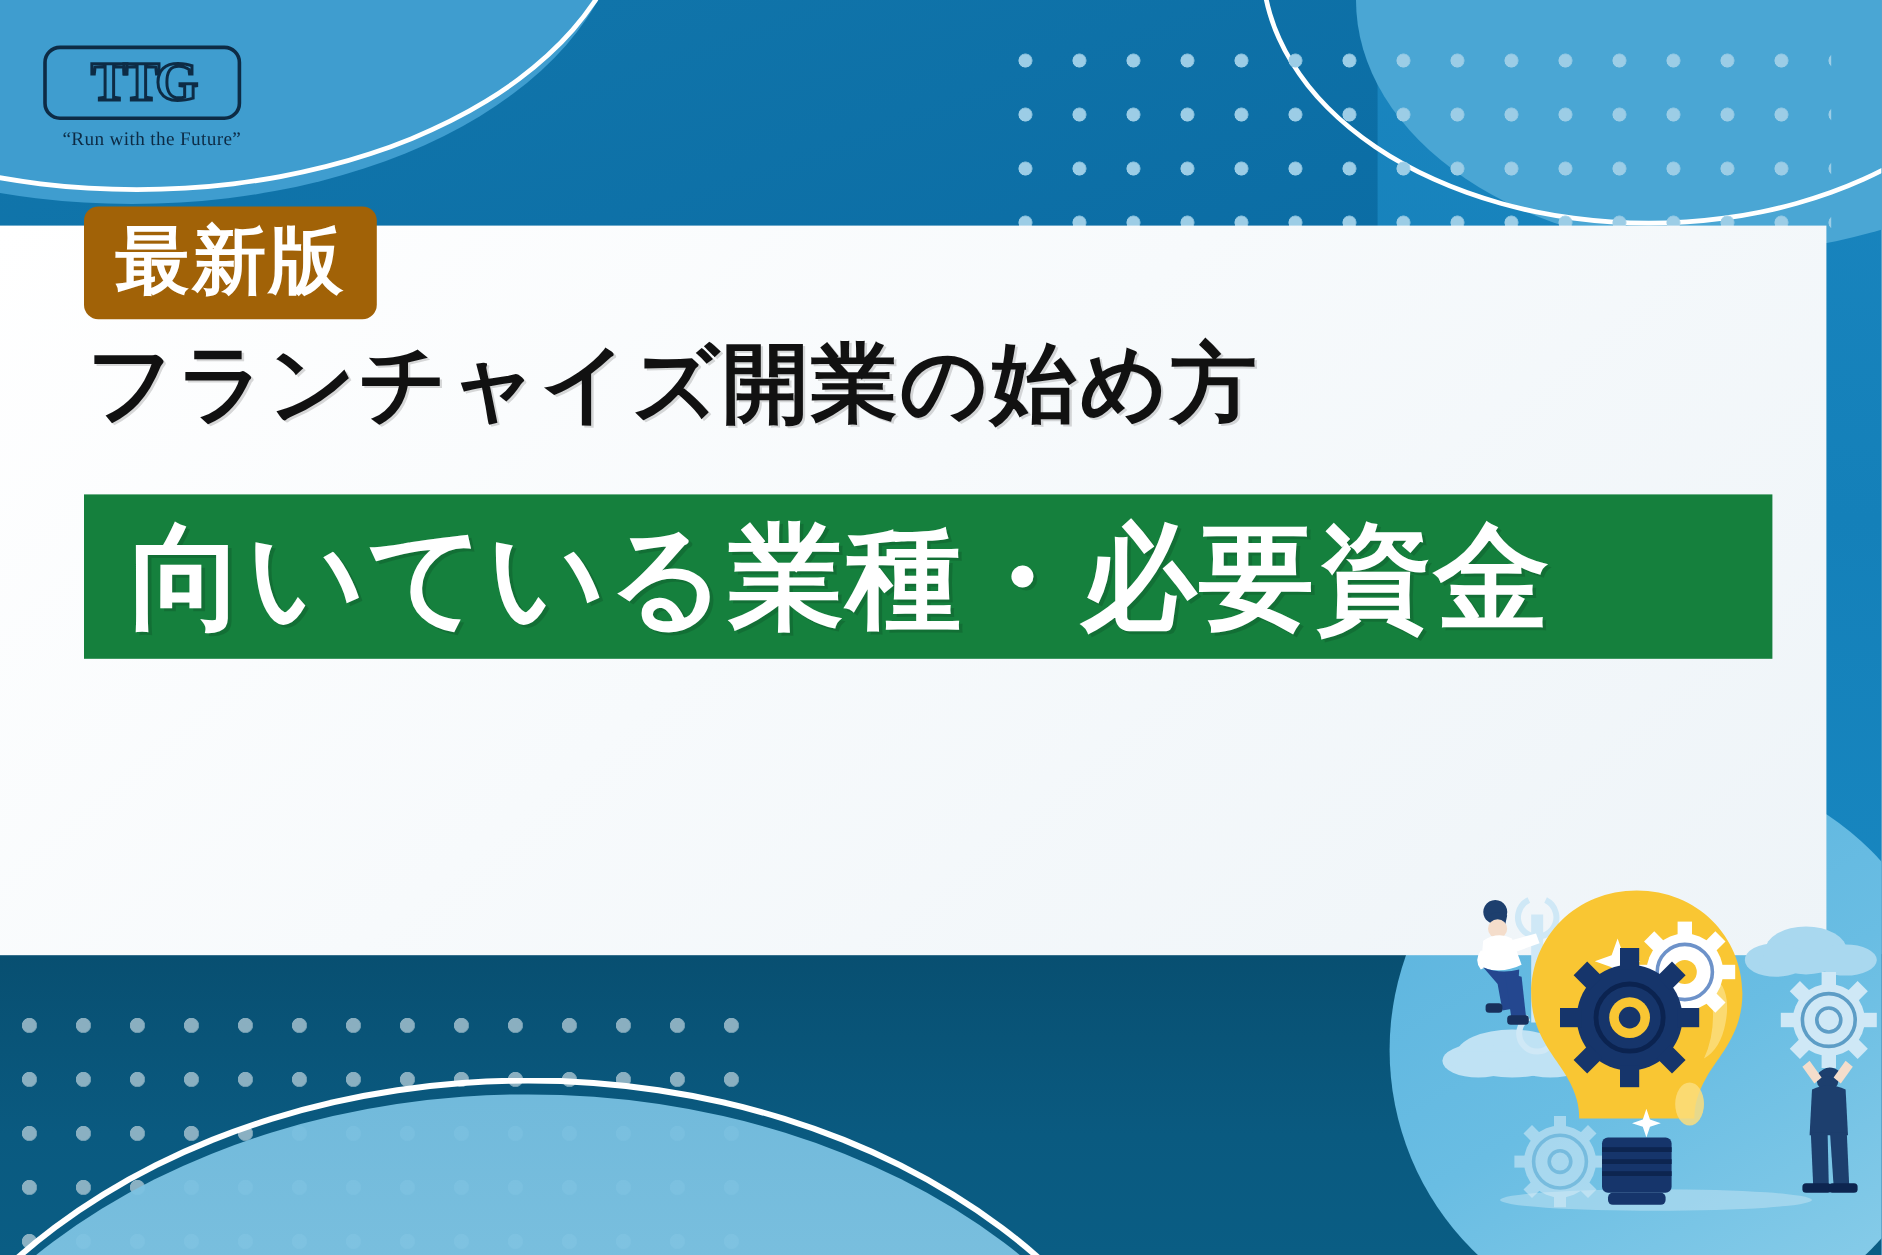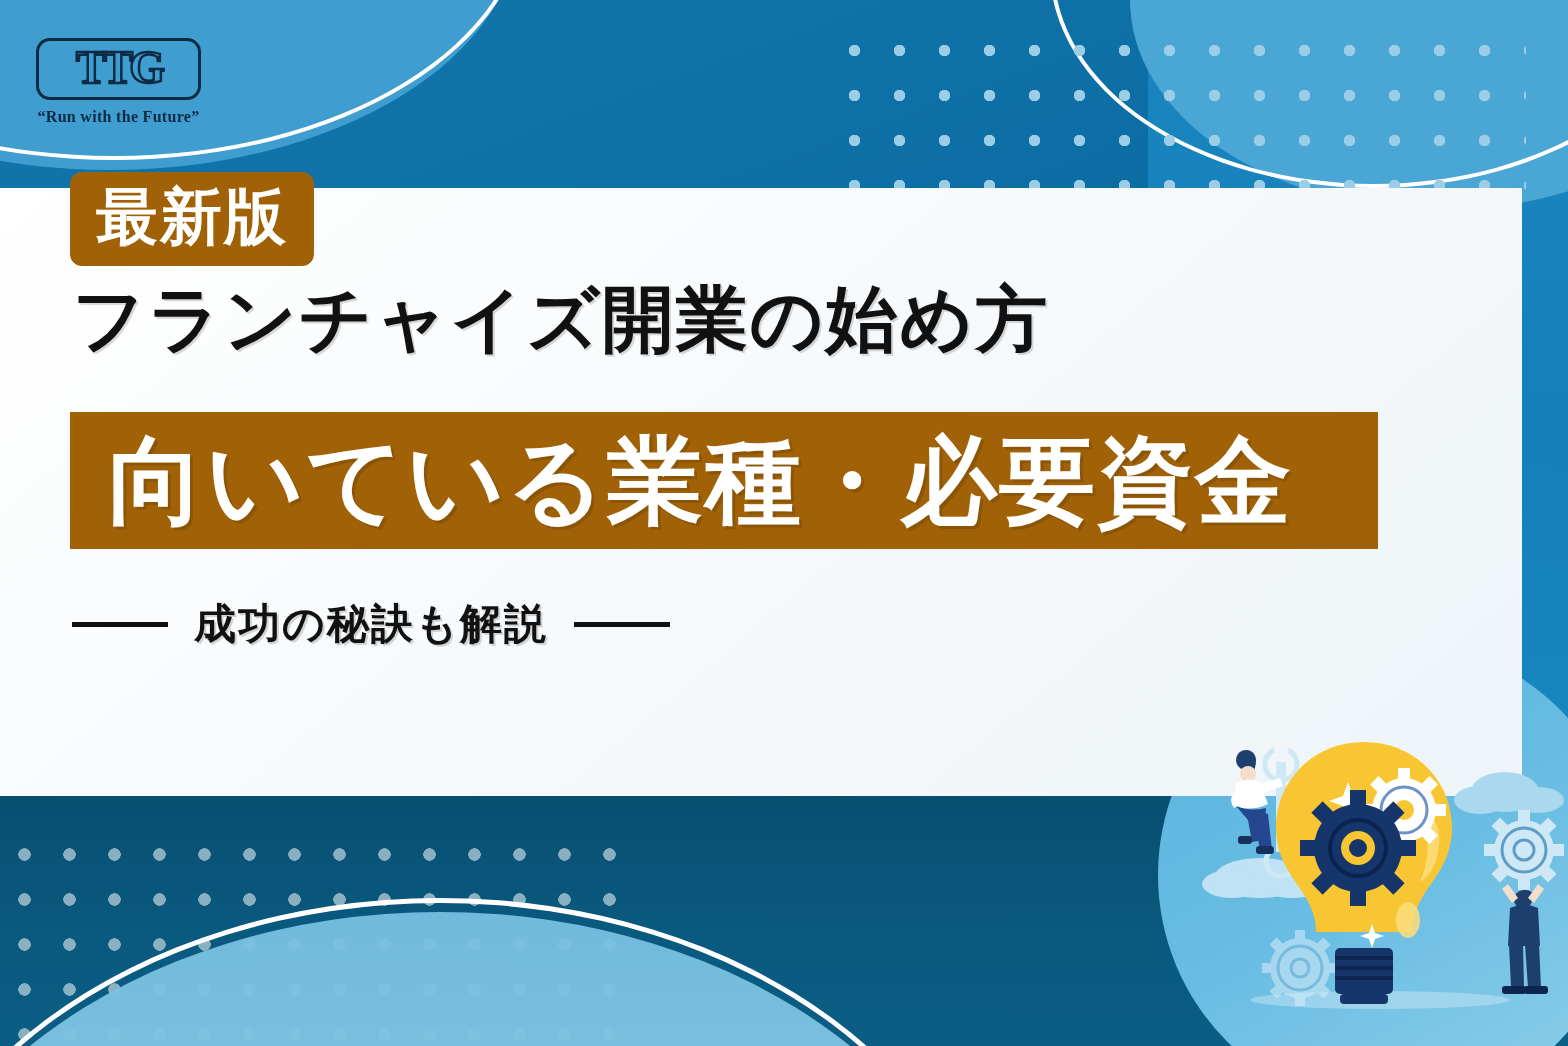--- a/index.html
+++ b/index.html
@@ -173,25 +173,25 @@
     line-height: 1;
     letter-spacing: -4px;
     color: transparent;
     -webkit-text-stroke: 2.5px #0d2b45;
     text-stroke: 2.5px #0d2b45;
     padding-bottom: 2px;
   }
   .logo-tag {
     margin-top: 8px;
     font-family: "Liberation Serif", serif;
-    font-weight: bold;
+    font-weight: normal;
     font-style: normal;
     font-size: 16px;
     color: #0d2b45;
-    text-align: center;
+    text-align: right;
     width: 165px;
     letter-spacing: .3px;
   }
 
   
   .badge {
     position: absolute;
     left: 70px;
     top: 172px;
     background: #a16207;
@@ -216,23 +216,23 @@
     line-height: 1.05;
     white-space: nowrap;
     font-family: "DejaVu Sans", "Liberation Sans", sans-serif;
     text-shadow: 2px 2px 0 rgba(120,120,120,.28);
   }
 
   .band {
     position: absolute;
     left: 70px;
     top: 412px;
-    width: 1308px;
+    width: 1407px;
     height: 137px;
-    background: #a16207;
+    background: #15803d;
     display: flex;
     align-items: center;
   }
   .band-text {
     color: #ffffff;
     font-size: 96px;
     font-weight: bold;
     letter-spacing: 2px;
     line-height: 1;
     padding-left: 38px;
@@ -305,25 +305,20 @@
   </div>
 
   <div class="badge">最新版</div>
 
   <div class="headline">フランチャイズ開業の始め方</div>
 
   <div class="band">
     <span class="band-text">向いている業種・必要資金</span>
   </div>
 
-  <div class="sub-row">
-    <span class="sub-rule"></span>
-    <span class="sub-text">成功の秘訣も解説</span>
-    <span class="sub-rule"></span>
-  </div>
 
   <div class="illu">
     <svg viewBox="0 0 418 346" width="418" height="346" xmlns="http://www.w3.org/2000/svg">
 
       <ellipse cx="230" cy="300" rx="130" ry="9" fill="#bfe2f2" opacity=".55"></ellipse>
 
       <g fill="#a9d8ef">
         <ellipse cx="355" cy="92" rx="34" ry="20"></ellipse>
         <ellipse cx="330" cy="100" rx="26" ry="14"></ellipse>
         <ellipse cx="388" cy="100" rx="26" ry="13"></ellipse>

